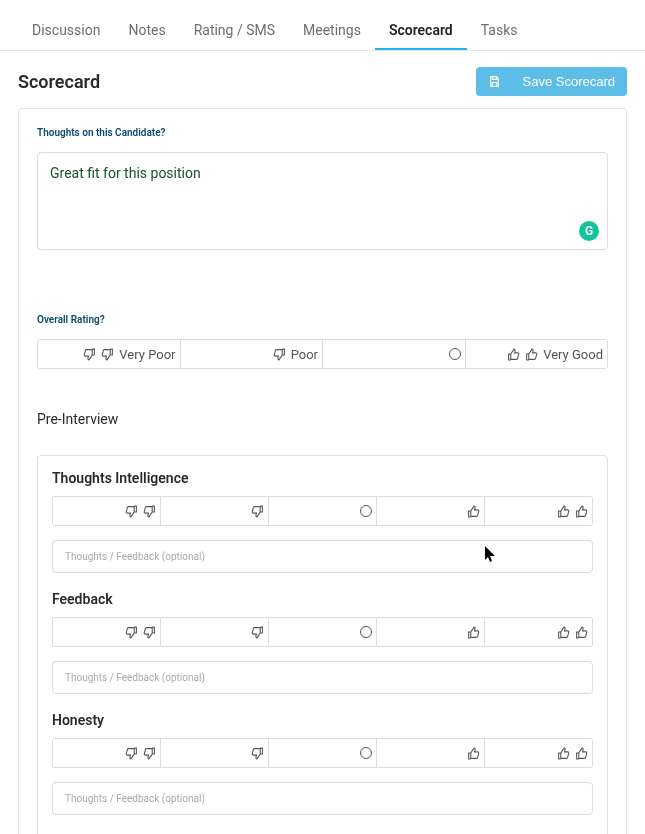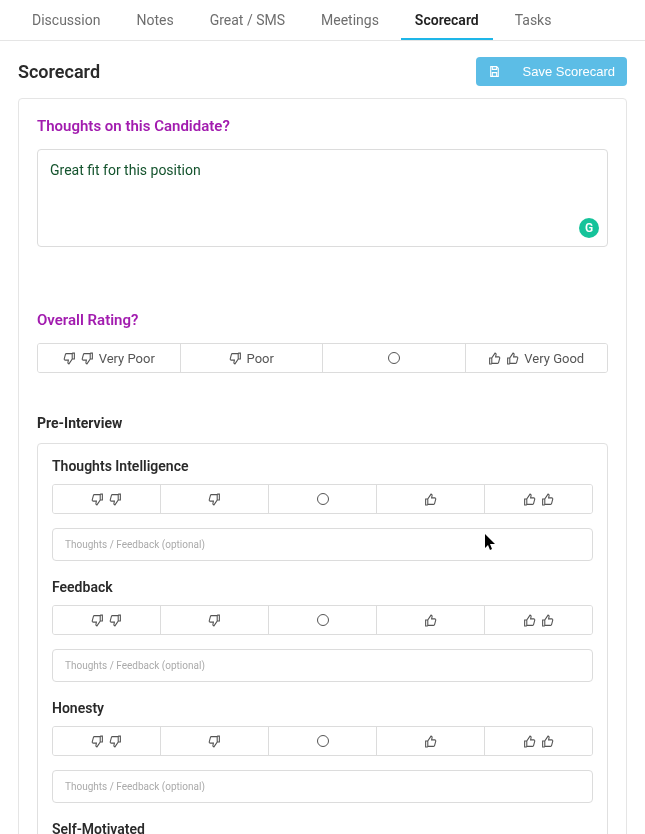--- a/index.html
+++ b/index.html
@@ -5,23 +5,24 @@
   * { box-sizing: border-box; margin: 0; padding: 0; }
   body {
     font-family: -apple-system, BlinkMacSystemFont, "Segoe UI", Roboto, sans-serif;
     background: #fff;
     color: #333;
     font-size: 14px;
     width: 645px;
   }
   .tabs {
     display: flex;
-    gap: 8px;
+    gap: 0;
     border-bottom: 1px solid #e5e5e5;
     padding: 0 18px;
+    margin-top: 10px;
   }
   .tab {
     padding: 12px 14px 10px;
     color: #6e6e6e;
     font-size: 14px;
     cursor: pointer;
     border-bottom: 2px solid transparent;
   }
   .tab.active {
     color: #222;
@@ -53,23 +54,23 @@
   }
   .save-btn svg { width: 13px; height: 13px; }
 
   .card {
     margin: 0 18px 20px;
     border: 1px solid #e5e5e5;
     border-radius: 4px;
     padding: 18px 18px 40px;
   }
   .section-label {
-    font-size: 15px;
-    font-weight: 600;
-    color: #a21caf;
+    font-size: 10px;
+    font-weight: 600;
+    color: #0c4a6e;
     margin-bottom: 14px;
   }
   .thoughts-box {
     position: relative;
     border: 1px solid #dcdcdc;
     border-radius: 4px;
     padding: 12px;
     min-height: 98px;
     margin-bottom: 64px;
   }
@@ -98,43 +99,43 @@
     border: 1px solid #dcdcdc;
     border-radius: 3px;
     overflow: hidden;
     margin-bottom: 14px;
   }
   .rating-cell {
     flex: 1 1 0;
     border-right: 1px solid #dcdcdc;
     display: flex;
     align-items: center;
-    justify-content: center;
+    justify-content: flex-end;
     gap: 5px;
     padding: 6px 4px;
     font-size: 13px;
     color: #555;
     cursor: pointer;
     background: #fff;
     min-height: 28px;
   }
   .rating-cell:last-child { border-right: none; }
   .rating-cell svg { width: 13px; height: 13px; flex-shrink: 0; }
   .rating-cell .circle {
     width: 12px;
     height: 12px;
     border: 1.5px solid #555;
     border-radius: 50%;
   }
 
   .section-header {
     font-size: 14px;
-    font-weight: 700;
+    font-weight: 400;
     color: #2a2a2a;
-    margin: 42px 0 12px;
+    margin: 42px 0 28px;
   }
 
   .sub-card {
     border: 1px solid #e0e0e0;
     border-radius: 4px;
     padding: 14px;
   }
   .sub-item-label {
     font-size: 14px;
     font-weight: 600;
@@ -173,21 +174,21 @@
     <path fill="none" stroke="currentColor" stroke-width="2" d="M17 2v11l-6 9c-1 0-2-1-2-2.5L10 15H4c-1 0-2-1-1.7-2.3l2.2-8.5C4.7 3.4 5.5 3 6.3 3H17zM17 13h4V2h-4"></path>
   </symbol>
   <symbol id="save-icon" viewBox="0 0 24 24">
     <path fill="none" stroke="currentColor" stroke-width="2" d="M5 3h11l3 3v15H5V3zm3 0v5h8V3M8 14h8v7H8z"></path>
   </symbol>
 </svg>
 
 <div class="tabs">
   <div class="tab">Discussion</div>
   <div class="tab">Notes</div>
-  <div class="tab">Great / SMS</div>
+  <div class="tab">Rating / SMS</div>
   <div class="tab">Meetings</div>
   <div class="tab active">Scorecard</div>
   <div class="tab">Tasks</div>
 </div>
 
 <div class="page-header">
   <div class="page-title">Scorecard</div>
   <button class="save-btn">
     <svg>
         <use href="#save-icon"></use>

